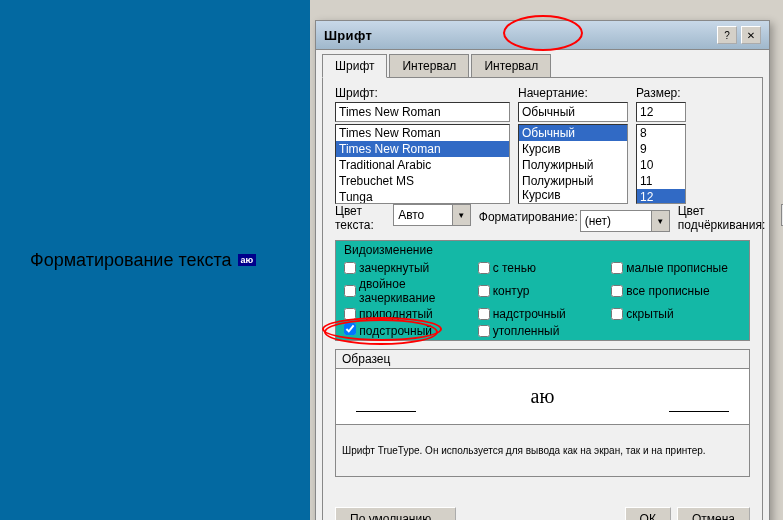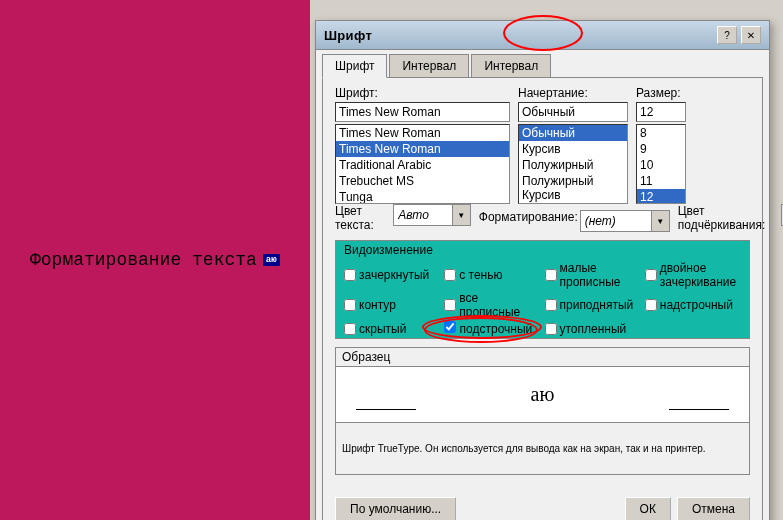--- a/index.html
+++ b/index.html
@@ -13,26 +13,25 @@
       display: flex;
       align-items: center;
       justify-content: center;
     }
 
     .document-bg {
       position: absolute;
       left: 0; top: 0;
       width: 310px;
       height: 520px;
-      background: #be185d;
+      background: #0369a1;
       display: flex;
       align-items: center;
       justify-content: flex-start;
       padding-left: 30px;
-      font-family: Liberation Mono, monospace;
     }
 
     .doc-text {
       font-size: 18px;
       color: #000;
       display: flex;
       align-items: center;
       gap: 6px;
     }
 
@@ -259,21 +258,20 @@
       flex-direction: row;
       gap: 2px;
     }
 
     .dropdown-box {
       display: flex;
       align-items: center;
       border: 1px solid #888;
       background: white;
       height: 22px;
-      font-style: italic;
     }
 
     .dropdown-text {
       padding: 0 4px;
       flex: 1;
       font-size: 12px;
     }
 
     .dropdown-arrow {
       width: 18px;
@@ -301,21 +299,21 @@
     }
 
     .effects-label {
       font-size: 12px;
       margin-bottom: 4px;
       color: #000;
     }
 
     .effects-grid {
       display: grid;
-      grid-template-columns: 1fr 1fr 1fr 1fr;
+      grid-template-columns: 1fr 1fr 1fr;
       gap: 2px 4px;
     }
 
     .checkbox-item {
       display: flex;
       align-items: center;
       gap: 3px;
       font-size: 12px;
       cursor: pointer;
     }
@@ -339,21 +337,21 @@
       left: -20px;
       top: -4px;
       width: 110px;
       height: 22px;
       pointer-events: none;
     }
 
     
     .preview-section {
       border: 1px solid #888;
-      margin-bottom: 16px;
+      margin-bottom: 24px;
       background: white;
     }
 
     .preview-label {
       font-size: 12px;
       padding: 2px 6px;
       color: #000;
       background: #f0f0f0;
       border-bottom: 1px solid #888;
     }

